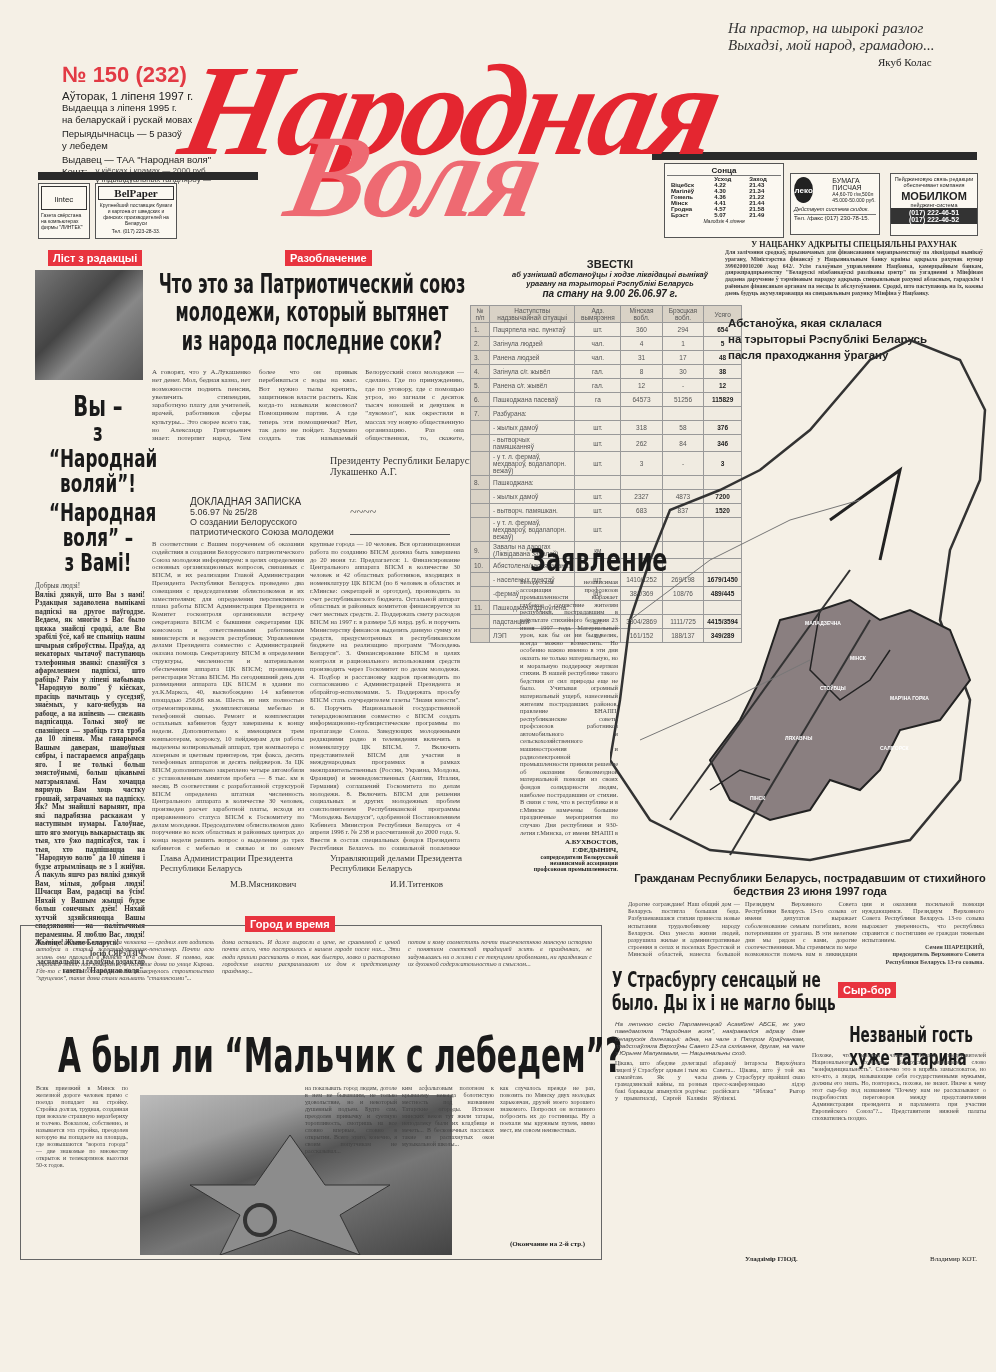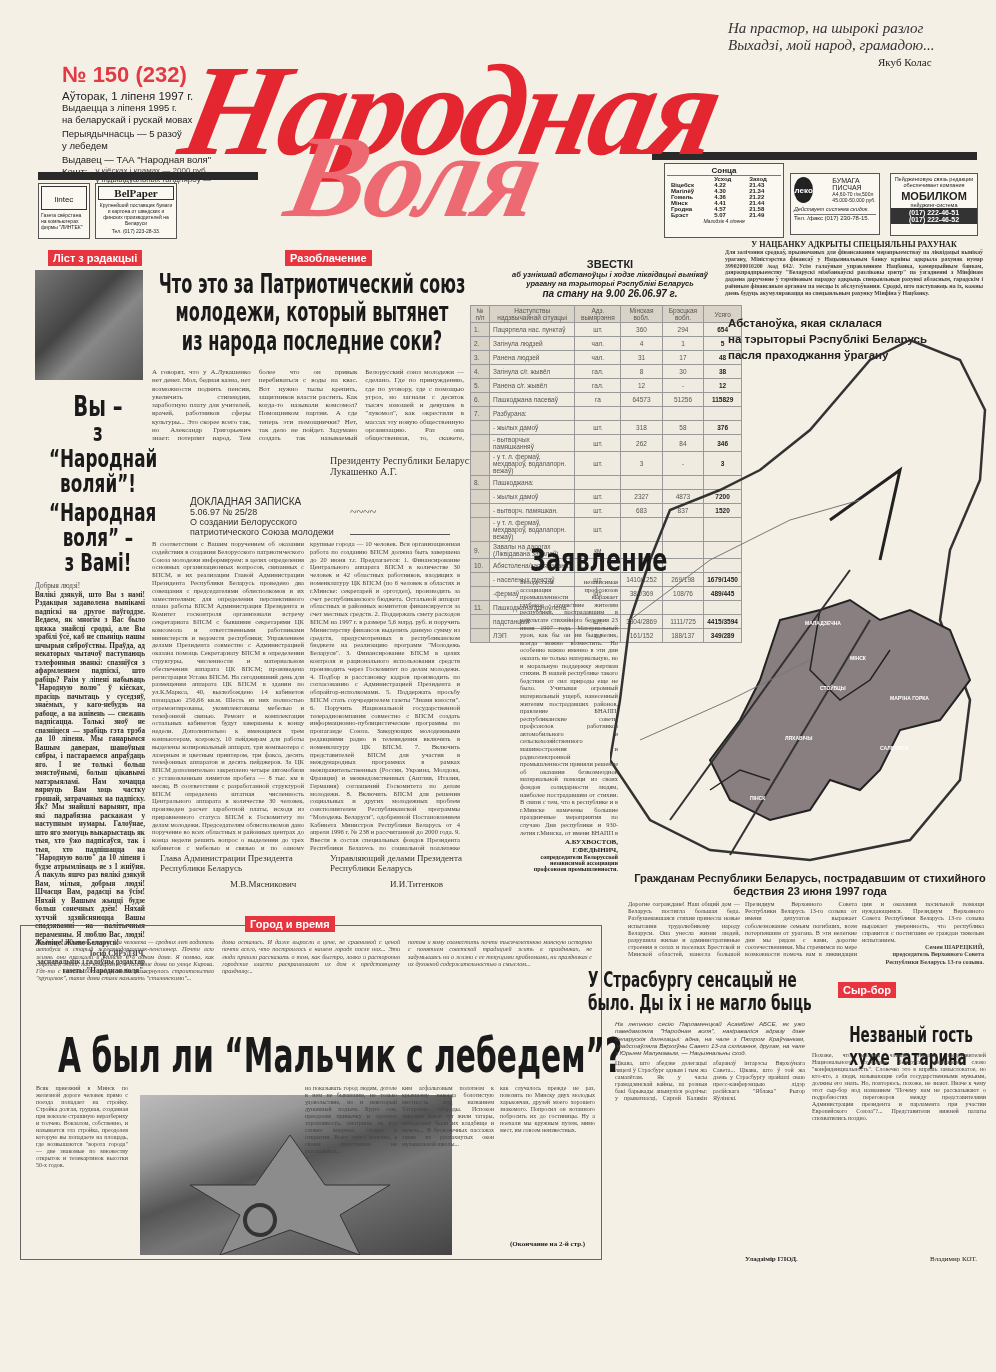--- a/index.html
+++ b/index.html
@@ -440,21 +440,21 @@
   </svg>
 </div>
 <div class="abs col" style="left:140px;top:1262px;width:90px;height:0;overflow:hidden;font-size:6px">сонном вокзале было надежней, спокойней и как-то уютней. Но стройка, даст Бог к грамначальству, закончится. И город с вокзала заявит о себе таким, каким еще не был в каком при всех переменах еще не стал. Лет пять тому случилось мне,</div>
 <div class="abs col" style="left:305px;top:1085px;width:92px;height:170px;overflow:hidden;font-size:6px;line-height:7px">на показывать город людям, дотоле в нем не бывавшим, не только удовольствие, но и некоторый душевный подъем. Будто сам, преодолев привычку и суетную торопливость, смотришь на все словно впервые, словно в открытии. Всего этого, конечно, я своим попутчикам не рассказывал...</div>
 <div class="abs col" style="left:402px;top:1085px;width:92px;height:170px;overflow:hidden;font-size:6px;line-height:7px">
   <span>ким асфальтовым полотном к крывшему некогда болотистую местность под названием Татарские огороды. Испокон минских веков тут жили татары, неподалеку были их кладбище и мечеть... В бесконечных пассажах такие из распахнутых окон музыкальной школы...</span>
 </div>
 <div class="abs col" style="left:500px;top:1085px;width:95px;height:150px;overflow:hidden;font-size:6px;line-height:7px">как случалось прежде не раз, повозить по Минску двух молодых харьковчан, друзей моего хорошего знакомого. Попросил он вотанного побросить их до гостиницы. Ну а поехали мы кружным путем, мимо мест, им совсем неизвестных.</div>
 <div class="abs" style="left:510px;top:1240px;font-size:7px;font-weight:bold">(Окончание на 2-й стр.)</div>
 
-<div class="abs" style="left:588px;top:968px;width:190px">
+<div class="abs" style="left:612px;top:968px;width:190px">
   <div class="hl" style="font-size:22px;white-space:nowrap;transform:scaleX(.62)">У Страсбургу сенсацый не</div>
   <div class="hl" style="font-size:22px;white-space:nowrap;transform:scaleX(.62)">было. Ды іх і не магло быць</div>
 </div>
 <div class="abs col" style="left:615px;top:1020px;width:190px;font-style:italic;font-family:'Liberation Sans',sans-serif;font-size:6.2px;line-height:7.3px">На летнюю сесію Парламенцкай Асамблеі АБСЕ, як ужо паведамляла "Народная воля", накіраваліся адразу дзве беларускія дэлегацыі: адна, на чале з Пятром Краўчанкам, прадстаўляла Вярхоўны Савет 13-га склікання, другая, на чале з Юрыем Малумавым, — Нацыянальны сход.</div>
 <div class="abs col" style="left:615px;top:1060px;width:190px;height:190px;overflow:hidden;column-count:2;column-gap:6px;font-size:6px;line-height:7px">Цікава, што абедзве дэлегацыі ляцелі ў Страсбург адным і тым жа самалётам. Як у часы грамадзянскай вайны, па розныя бакі барыкады апынуліся родзічы: у прыватнасці, Сяргей Калякін абаранаў інтарэсы Вярхоўнага Савета... Цікава, што ў той жа дзень у Страсбургу прайшлі сваю пресс-канферэнцыю лідэр расійскага "Яблака" Рыгор Яўлінскі.</div>
 <div class="abs" style="left:745px;top:1255px;font-size:7px;font-weight:bold">Уладзімір ГЛОД.</div>
 
 <div class="abs rubric" style="left:838px;top:982px">Сыр-бор</div>
 <div class="abs" style="left:815px;top:1023px;width:180px;text-align:left">
   <div class="hl" style="font-size:22px;white-space:nowrap;transform:scaleX(.62);transform-origin:center top">Незваный гость</div>

